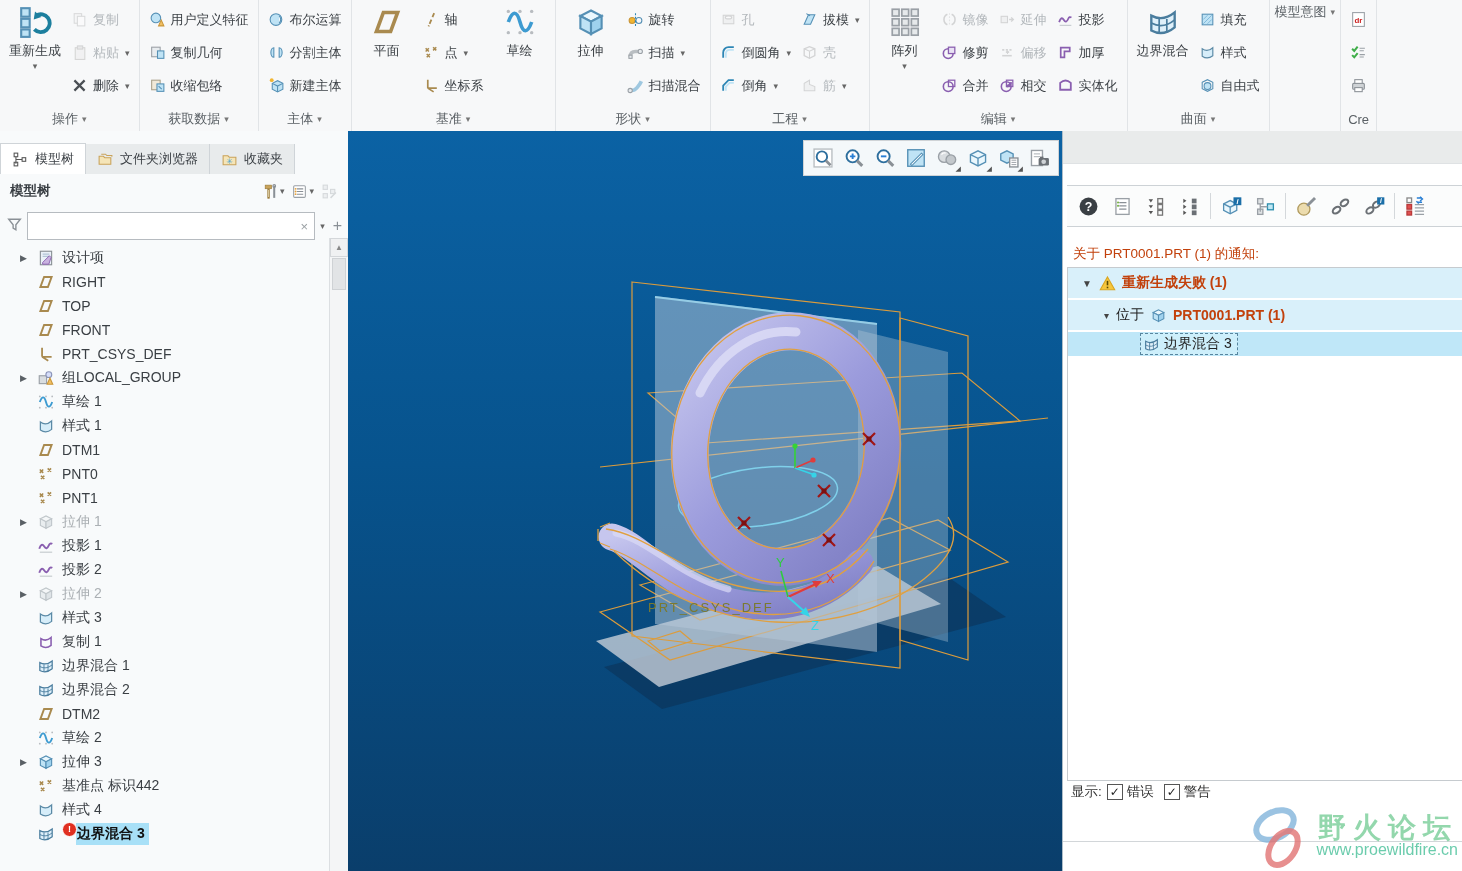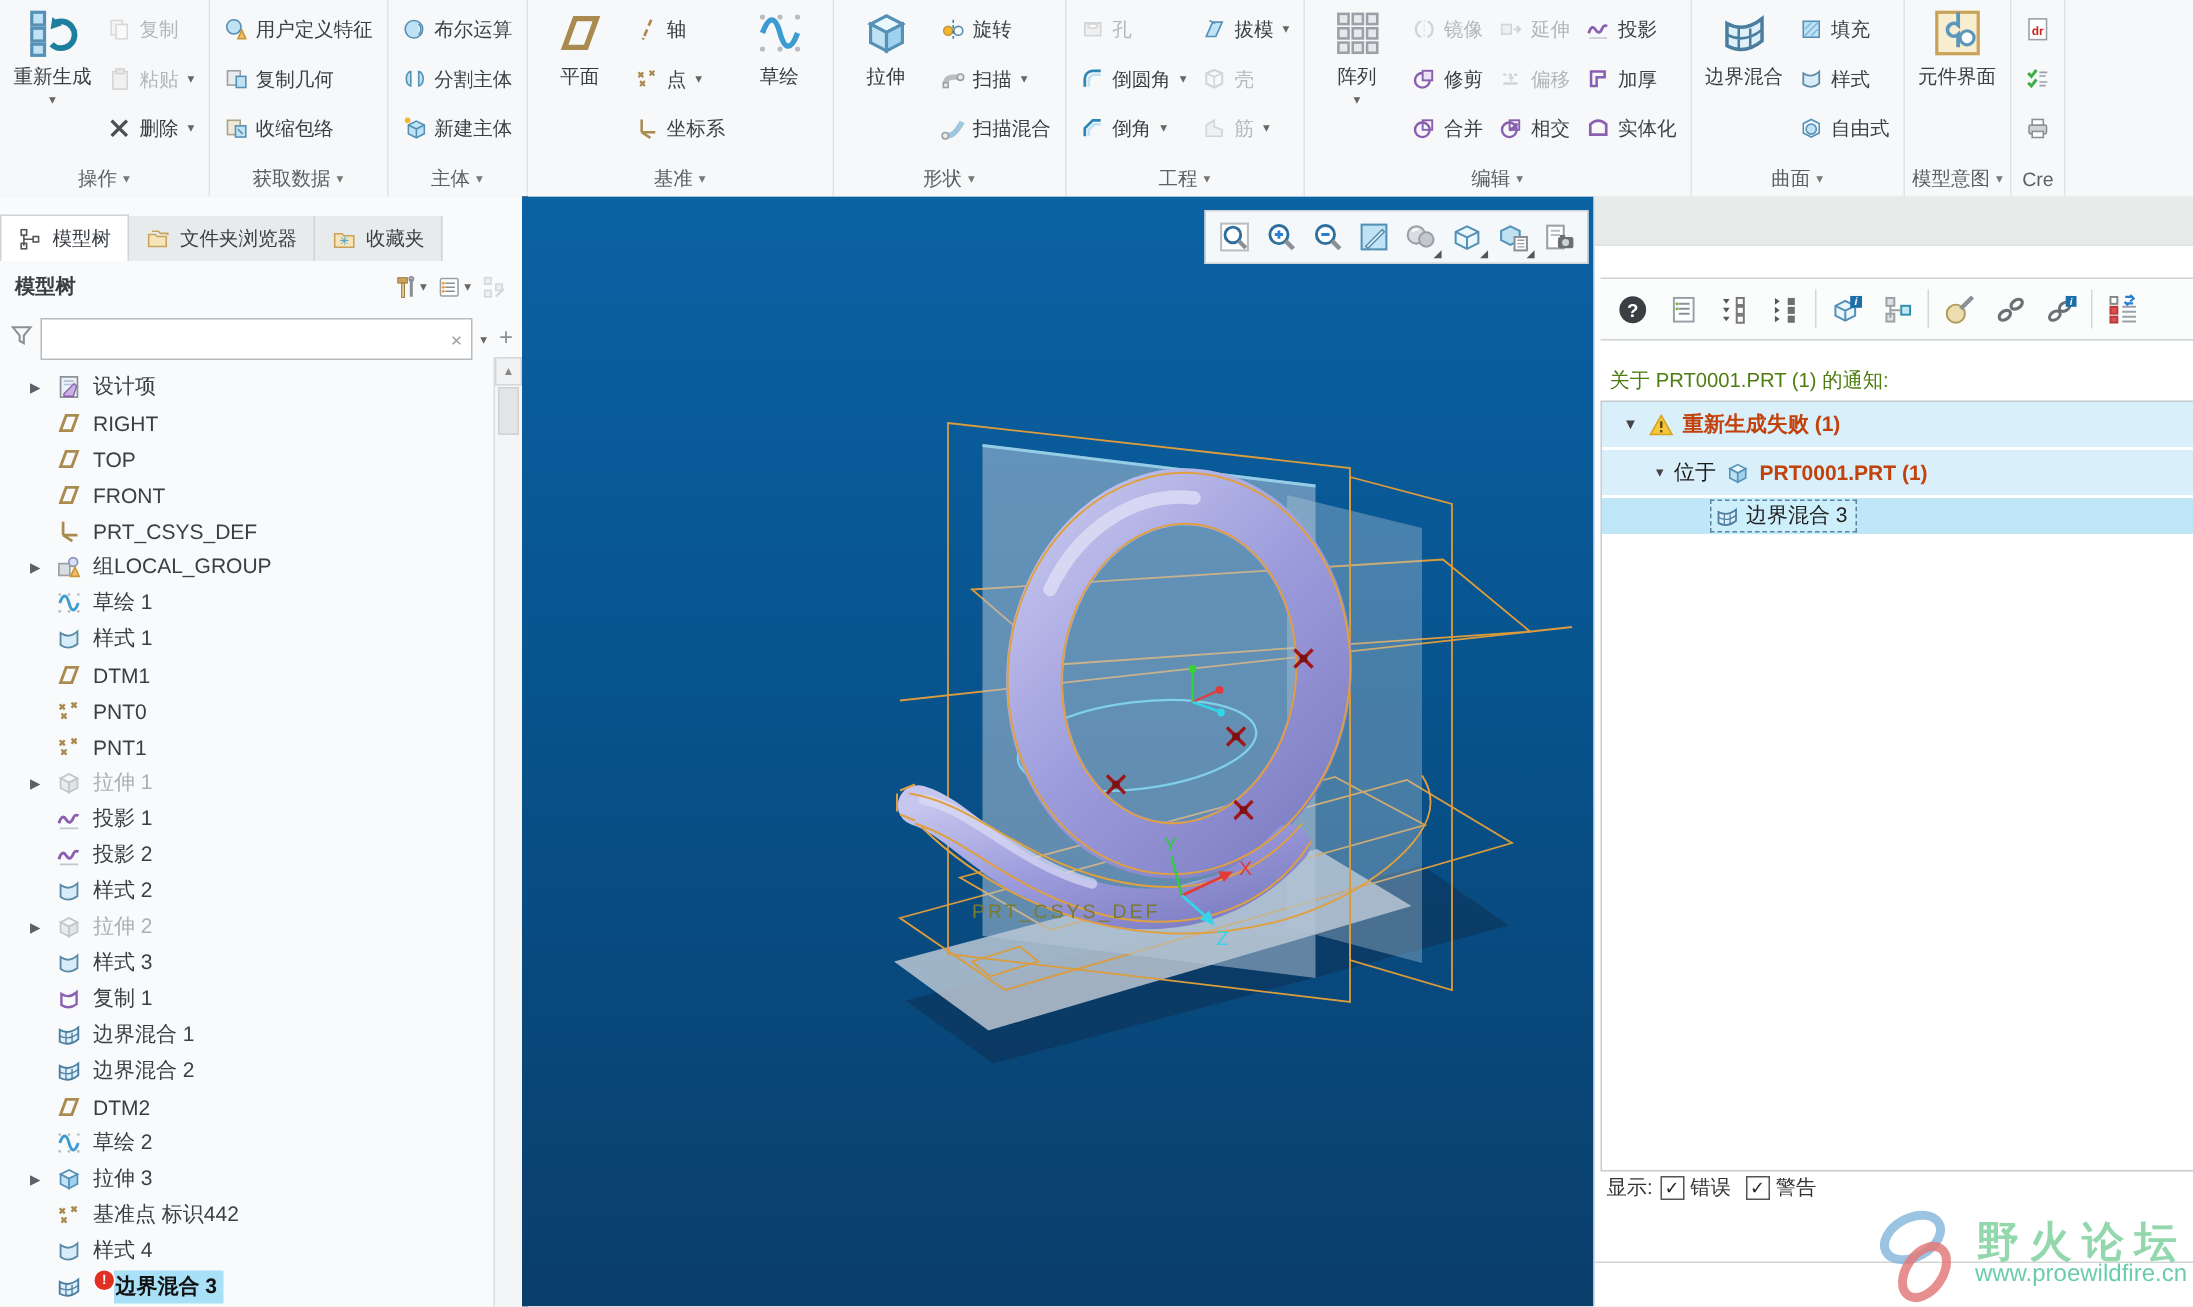--- a/index.html
+++ b/index.html
@@ -60,21 +60,21 @@
                border:1px solid #cfd3d6;display:flex;align-items:center;padding:0 3px;z-index:5;}
   .gbtn{width:31px;height:30px;display:flex;align-items:center;justify-content:center;position:relative;cursor:default;}
   .gbtn .corner{position:absolute;right:1px;bottom:0px;font-size:7px;color:#555;}
   
   #right-panel{position:absolute;left:1062px;top:131px;right:0;bottom:0;background:#fff;border-left:1px solid #aebdc8;}
   #rp-topstrip{position:absolute;left:0;top:0;right:0;height:32px;background:#e9ebeb;border-bottom:1px solid #dfe2e4;}
   #rp-toolbar{position:absolute;left:4px;right:0;top:54px;height:40px;border-top:1px solid #cdd2d6;
               border-bottom:1px solid #cdd2d6;background:#fbfcfc;display:flex;align-items:center;padding:0 4px;}
   .rbtn{width:34px;height:32px;display:flex;align-items:center;justify-content:center;cursor:default;}
   .rsep{width:1px;height:26px;background:#d4d8db;margin:0 3px;}
-  #rp-title{position:absolute;left:10px;top:114px;font-size:13.5px;color:#4d7c0f;}
+  #rp-title{position:absolute;left:10px;top:114px;font-size:13.5px;color:#c2410c;}
   #notif-box{position:absolute;left:4px;right:-1px;top:136px;height:512px;border:1px solid #c6cbcf;
              background:#fff;overflow:hidden;}
   .nrow{display:flex;align-items:center;height:30px;margin-bottom:2px;font-size:14px;cursor:default;}
   .nrow.lv0{background:#d9f0fa;padding-left:14px;}
   .nrow.lv1{background:#d9f0fa;padding-left:36px;}
   .nrow.lv2{background:#bfe7f8;padding-left:72px;height:24px;}
   .nrow b{margin-left:6px;color:#c2410c;}
   .nrow .ncaret{font-size:10px;color:#444;margin-right:7px;}
   .nrow .npre{margin-right:6px;font-weight:normal;color:#1a1a1a;}
   .nsel{display:flex;align-items:center;gap:4px;background:#cdeffb;border:1px dashed #57869f;
@@ -550,32 +550,20 @@
             <span>自由式</span>
           </div>
         </div>
       </div>
     <div class="rgroup-label">
       <span>曲面</span>
         <span class="dd">▾</span>
       </div>
     </div>
     <div class="rgroup">
-    <div class="rgroup-body">
-        <div class="btn-big">
-        <span class="icon ">
-            <svg width="34" height="34" viewBox="0 0 16 16">
-              <rect x="1.5" y="1.5" width="13" height="13" fill="#f7edcf" stroke="#c9a35a"></rect>
-              <path d="M8.2 1.5 v4 a2 2 0 1 0 0 3 v4" fill="none" stroke="#5b97bd" stroke-width="1.2"></path>
-              <circle cx="11" cy="9.5" r="2.2" fill="#fff" stroke="#5b97bd"></circle>
-            </svg>
-          </span>
-          <span class="blabel">元件界面</span>
-        </div>
-      </div>
     <div class="rgroup-label">
       <span>模型意图</span>
         <span class="dd">▾</span>
       </div>
     </div>
     <div class="rgroup">
     <div class="rgroup-body">
         <div class="scol">
           <div class="btn-small">
           <span class="icon ">
@@ -842,30 +830,20 @@
       <div class="trow  ">
     <span class="tarr"></span>
         <span class="icon ">
           <svg width="18" height="18" viewBox="0 0 16 16">
             <path d="M2 10.5 q2 -6 4.3 -2.2 q2.3 3.8 4.3 -1 q1 -2.4 3 -1.2" fill="none" stroke="#8a5fb0" stroke-width="1.7"></path>
             <path d="M2.5 13.5 h11" stroke="#c3c8cc"></path>
           </svg>
         </span>
 
     <span class="tlabel">投影 2</span>
-      </div>
-      <div class="trow  ">
-    <span class="tarr"></span>
-        <span class="icon ">
-          <svg width="18" height="18" viewBox="0 0 16 16">
-            <path d="M3 4.5 Q8 8 13 3.5 L13 11 Q8 15 3 11.5 Z" fill="#d6edf9" stroke="#5b8aa6" stroke-width="1.1"></path>
-          </svg>
-        </span>
-
-    <span class="tlabel">样式 2</span>
       </div>
       <div class="trow suppressed ">
     <span class="tarr">▶</span>
         <span class="icon ">
           <svg width="18" height="18" viewBox="0 0 16 16">
             <path d="M3 5.2 L8 2.6 13 5.2 8 7.8 Z" fill="#eaf7fd" stroke="#5590b5"></path>
             <path d="M3 5.2 V11 L8 13.6 V7.8 Z" fill="#bfe3f5" stroke="#5590b5"></path>
             <path d="M13 5.2 V11 L8 13.6 V7.8 Z" fill="#9fd2ee" stroke="#5590b5"></path>
           </svg>
         </span>

